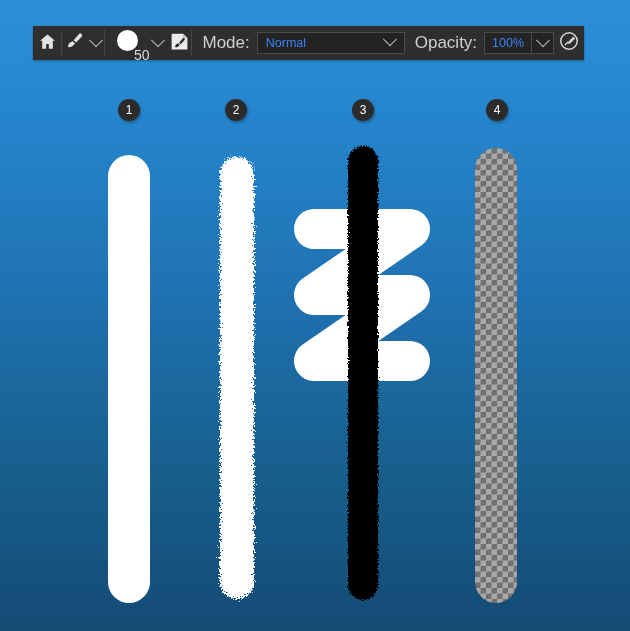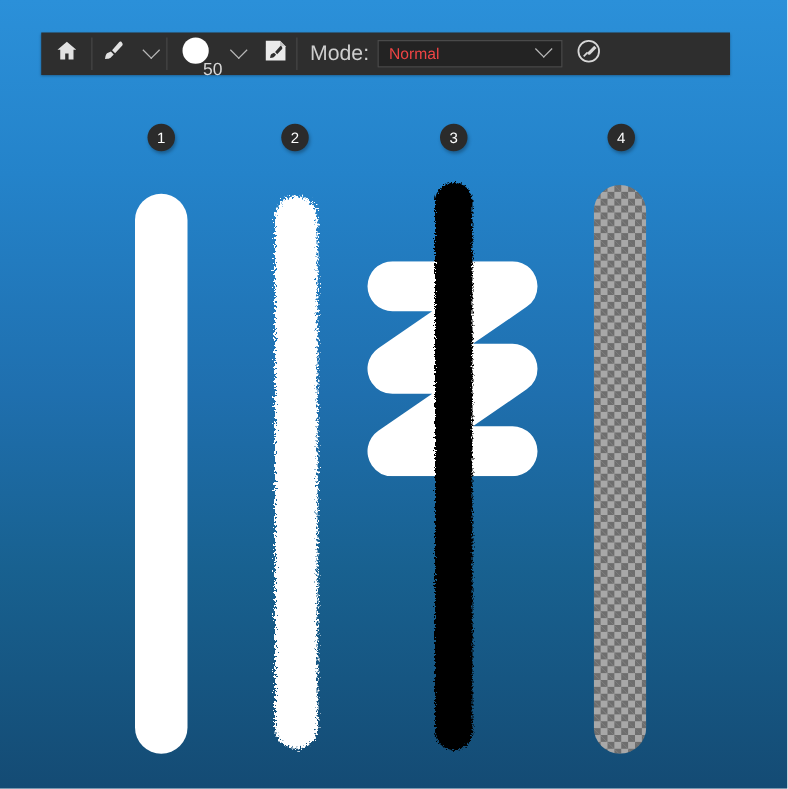--- a/index.html
+++ b/index.html
@@ -100,21 +100,21 @@
     padding: 0 7px 0 10px;
     white-space: nowrap;
   }
 
   .tb-field {
     background: #232323;
     border: 1px solid #4a4a4a;
     height: 20px;
     display: flex;
     align-items: center;
-    color: #ef4444;
+    color: #3b82f6;
     font-size: 12.5px;
   }
 
   .mode-field {
     width: 138px;
     padding-left: 8px;
     position: relative;
     cursor: pointer;
   }
   .mode-field .caret {
@@ -252,20 +252,29 @@
     <div class="tb-sep"></div>
 
     <div class="tb-cell">
       <span class="tb-label">Mode:</span>
       <div class="tb-field mode-field">
         <span>Normal</span>
         <span class="caret"></span>
       </div>
     </div>
 
+    <div class="tb-cell">
+      <span class="tb-label">Opacity:</span>
+      <div class="tb-field opacity-value">
+        <span>100%</span>
+      </div>
+      <div class="tb-field opacity-caret-box">
+        <span class="caret"></span>
+      </div>
+    </div>
 
     <div class="tb-btn airbrush-cell">
       <span>
         <svg width="22" height="22" viewBox="0 0 24 24">
           <circle cx="12" cy="12" r="9" fill="none" stroke="#d8d8d8" stroke-width="1.6"></circle>
           <path d="M16.8 7.2L11 13l.1 1.9 1.9.1 5.8-5.8z" fill="#d8d8d8"></path>
           <path d="M11 13l-3.4 3.4" stroke="#d8d8d8" stroke-width="1.5" fill="none"></path>
         </svg>
       </span>
     </div>

